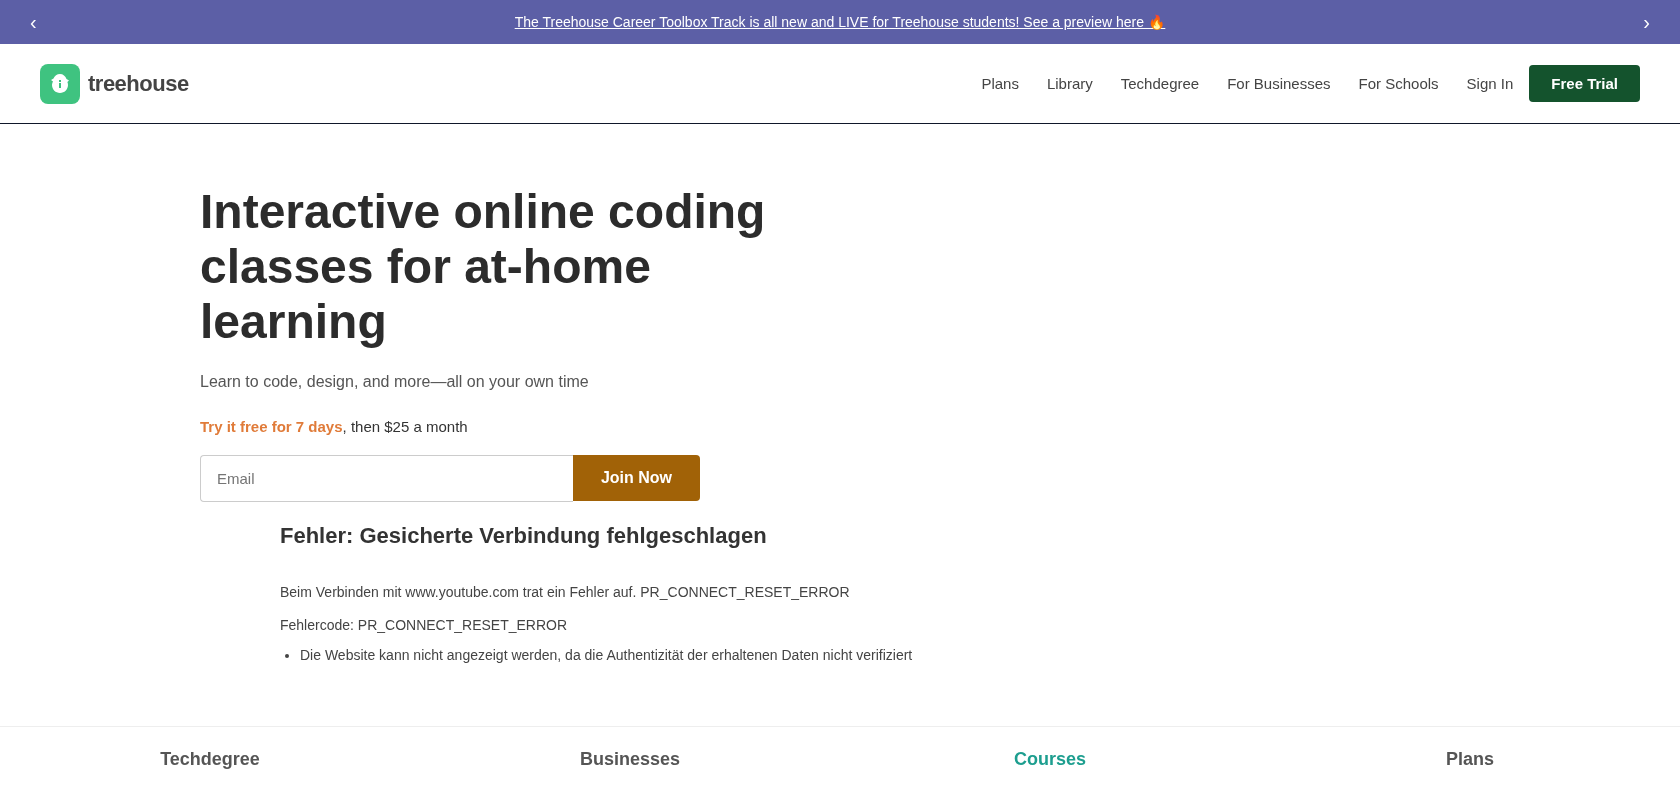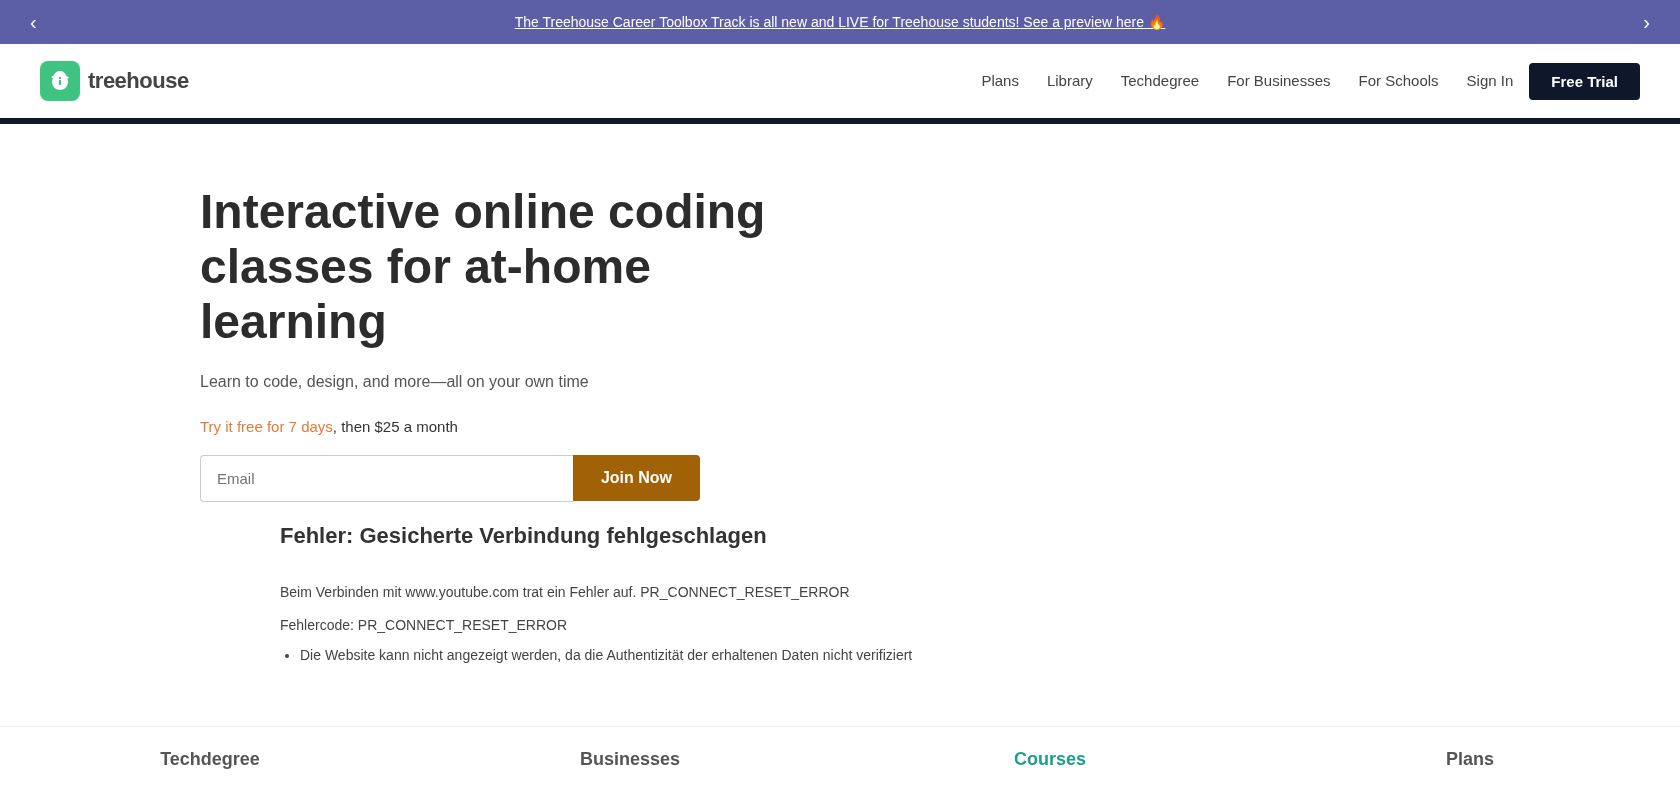--- a/index.html
+++ b/index.html
@@ -34,21 +34,21 @@
     }
     .announcement-bar .arrow-btn.left { left: 20px; }
     .announcement-bar .arrow-btn.right { right: 20px; }
 
     
     .navbar {
       display: flex;
       align-items: center;
       padding: 0 40px;
       height: 80px;
-      border-bottom: 6px solid #0f172a;
+      border-bottom: 1px solid #0f172a;
     }
     .navbar .logo {
       display: flex;
       align-items: center;
       gap: 8px;
       text-decoration: none;
       margin-right: auto;
     }
     .logo-icon {
       width: 40px;
@@ -72,21 +72,21 @@
       gap: 28px;
       list-style: none;
     }
     .nav-links li a {
       text-decoration: none;
       color: #444;
       font-size: 15px;
       font-weight: 500;
     }
     .btn-free-trial {
-      background: #0f172a;
+      background: #14532d;
       color: #fff;
       border: none;
       border-radius: 4px;
       padding: 10px 22px;
       font-size: 15px;
       font-weight: 600;
       cursor: pointer;
       margin-left: 16px;
     }
 
@@ -115,21 +115,21 @@
       margin-bottom: 24px;
       line-height: 1.5;
     }
     .trial-text {
       font-size: 15px;
       margin-bottom: 20px;
       color: #333;
     }
     .trial-text .highlight {
       color: #e07b39;
-      font-weight: 400;
+      font-weight: 700;
     }
     .email-form {
       display: flex;
       gap: 0;
       align-items: center;
       max-width: 500px;
     }
     .email-input {
       flex: 1;
       padding: 14px 16px;

